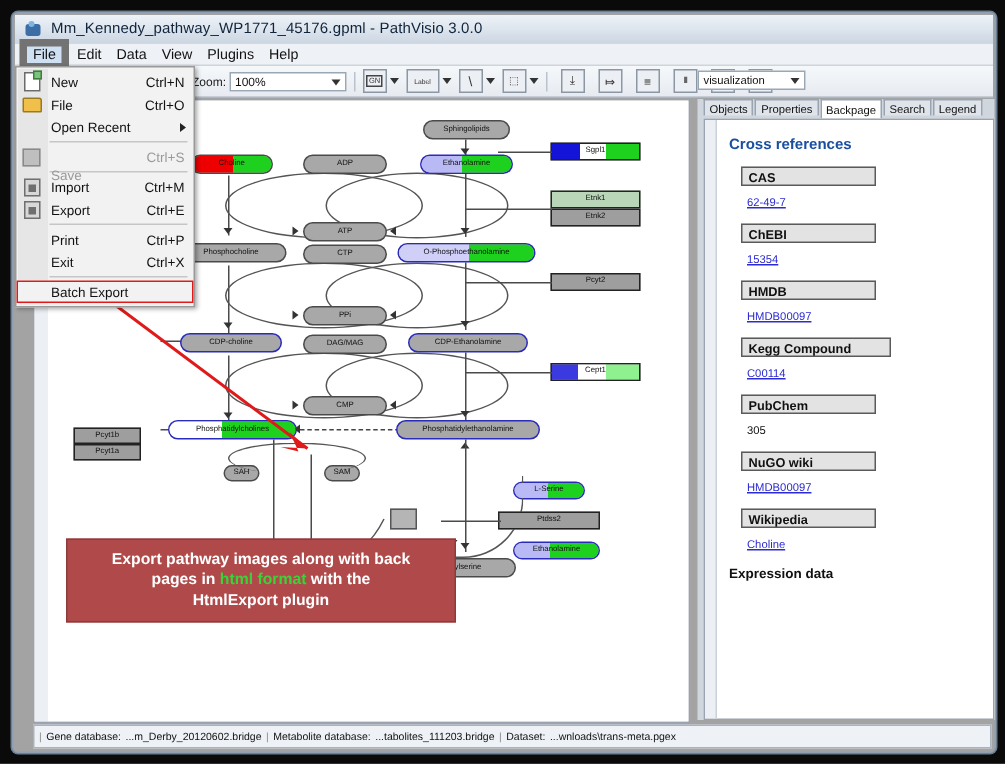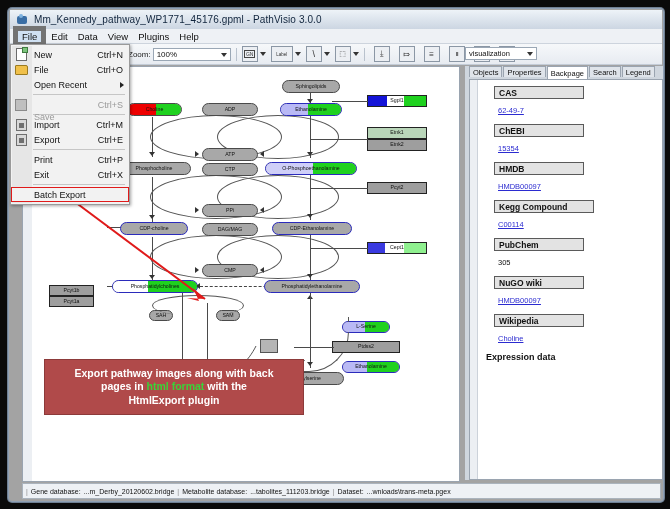--- a/index.html
+++ b/index.html
@@ -487,20 +487,21 @@
       <div class="tab">Objects</div>
       <div class="tab">Properties</div>
       <div class="tab active">Backpage</div>
       <div class="tab">Search</div>
       <div class="tab">Legend</div>
     </div>
 
     <div class="panel">
       <div class="scrollcol"></div>
       <div class="panel-inner">
+        <div class="xref-title">Cross references</div>
 
         <div class="xref-block">
           <div class="xref-head">CAS</div>
           <a class="xref-val">62-49-7</a>
         </div>
         <div class="xref-block">
           <div class="xref-head">ChEBI</div>
           <a class="xref-val">15354</a>
         </div>
         <div class="xref-block">

